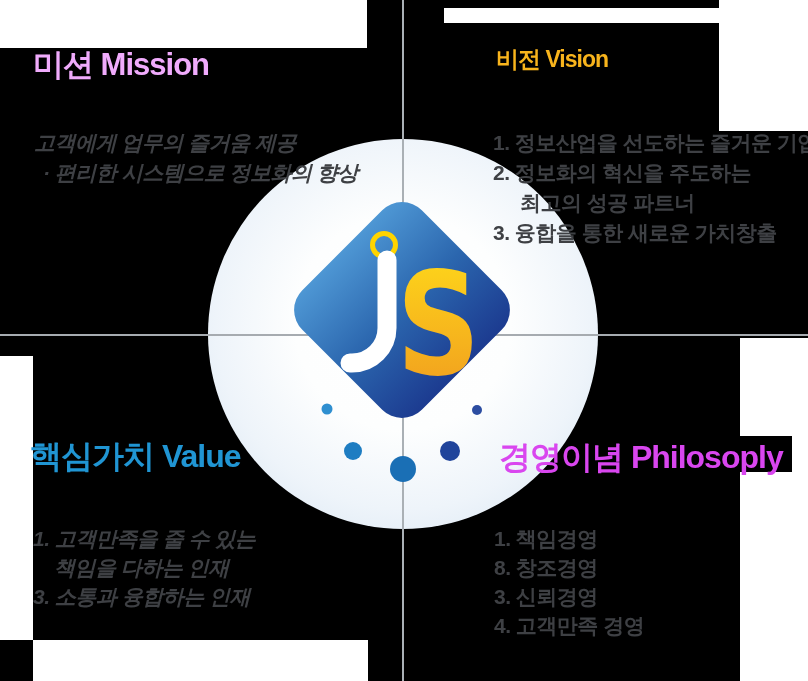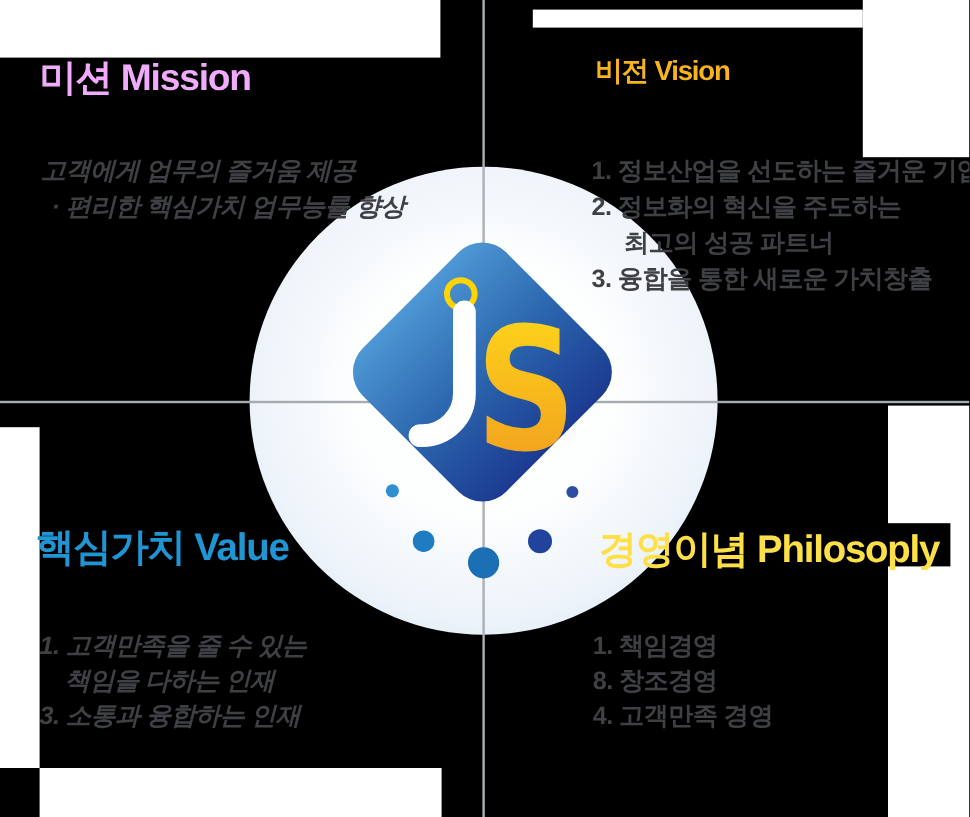--- a/index.html
+++ b/index.html
@@ -16,21 +16,21 @@
     background:radial-gradient(circle at 50% 47%, #ffffff 0%, #fdfefe 38%, #eef4fa 66%, #dde9f4 86%, #cfdff0 100%);
   }
   
   #vline{position:absolute;left:402px;top:0;width:2px;height:681px;background:#aab0b5;}
   #hline{position:absolute;left:0;top:334px;width:808px;height:2px;background:#a6abb0;}
   
   .title{position:absolute;font-weight:800;letter-spacing:-1px;white-space:nowrap;}
   #mission-title{left:33px;top:44px;font-size:31px;color:#f0abfc;}
   #vision-title{left:496px;top:44px;font-size:23px;color:#F8B41C;}
   #value-title{left:30px;top:435px;font-size:32px;color:#2095D3;}
-  #philosophy-title{left:499px;top:436px;font-size:32px;color:#fde047;}
+  #philosophy-title{left:499px;top:436px;font-size:32px;color:#d946ef;}
   
   .body{position:absolute;color:#3E4044;font-size:21px;font-weight:600;letter-spacing:-0.5px;white-space:nowrap;}
   .body .bline{height:30px;line-height:30px;}
   .body.tight .bline{height:29px;line-height:29px;}
   #mission-body{left:34px;top:128px;font-style:italic;}
   #vision-body{left:493px;top:128px;}
   #value-body{left:33px;top:524px;font-style:italic;}
   #philosophy-body{left:494px;top:524px;}
   .indent1{padding-left:9px;}
   .indent2{padding-left:27px;}
@@ -77,21 +77,21 @@
     <circle cx="115" cy="279" r="5.5" fill="#2F8FD0"></circle>
     <circle cx="265" cy="280" r="5" fill="#2C4DA1"></circle>
     <circle cx="141" cy="321" r="9" fill="#1E7DC2"></circle>
     <circle cx="238" cy="321" r="10" fill="#20449B"></circle>
     <circle cx="191" cy="339" r="13" fill="#1A6FB5"></circle>
   </svg>
 
   <div class="title" id="mission-title">미션 Mission</div>
   <div class="body" id="mission-body">
     <div class="bline">고객에게 업무의 즐거움 제공</div>
-    <div class="bline indent1">· 편리한 핵심가치 업무능률 향상</div>
+    <div class="bline indent1">· 편리한 시스템으로 정보화의 향상</div>
   </div>
 
   <div class="title" id="vision-title">비전 Vision</div>
   <div class="body" id="vision-body">
     <div class="bline">1. 정보산업을 선도하는 즐거운 기업</div>
     <div class="bline">2. 정보화의 혁신을 주도하는</div>
     <div class="bline indent2">최고의 성공 파트너</div>
     <div class="bline">3. 융합을 통한 새로운 가치창출</div>
   </div>
 
@@ -99,16 +99,17 @@
   <div class="body tight" id="value-body">
     <div class="bline">1. 고객만족을 줄 수 있는</div>
     <div class="bline indent3">책임을 다하는 인재</div>
     <div class="bline">3. 소통과 융합하는 인재</div>
   </div>
 
   <div class="title" id="philosophy-title">경영이념 Philosoply</div>
   <div class="body tight" id="philosophy-body">
     <div class="bline">1. 책임경영</div>
     <div class="bline">8. 창조경영</div>
+    <div class="bline">3. 신뢰경영</div>
     <div class="bline">4. 고객만족 경영</div>
   </div>
 
 </div>
 
 </body></html>

